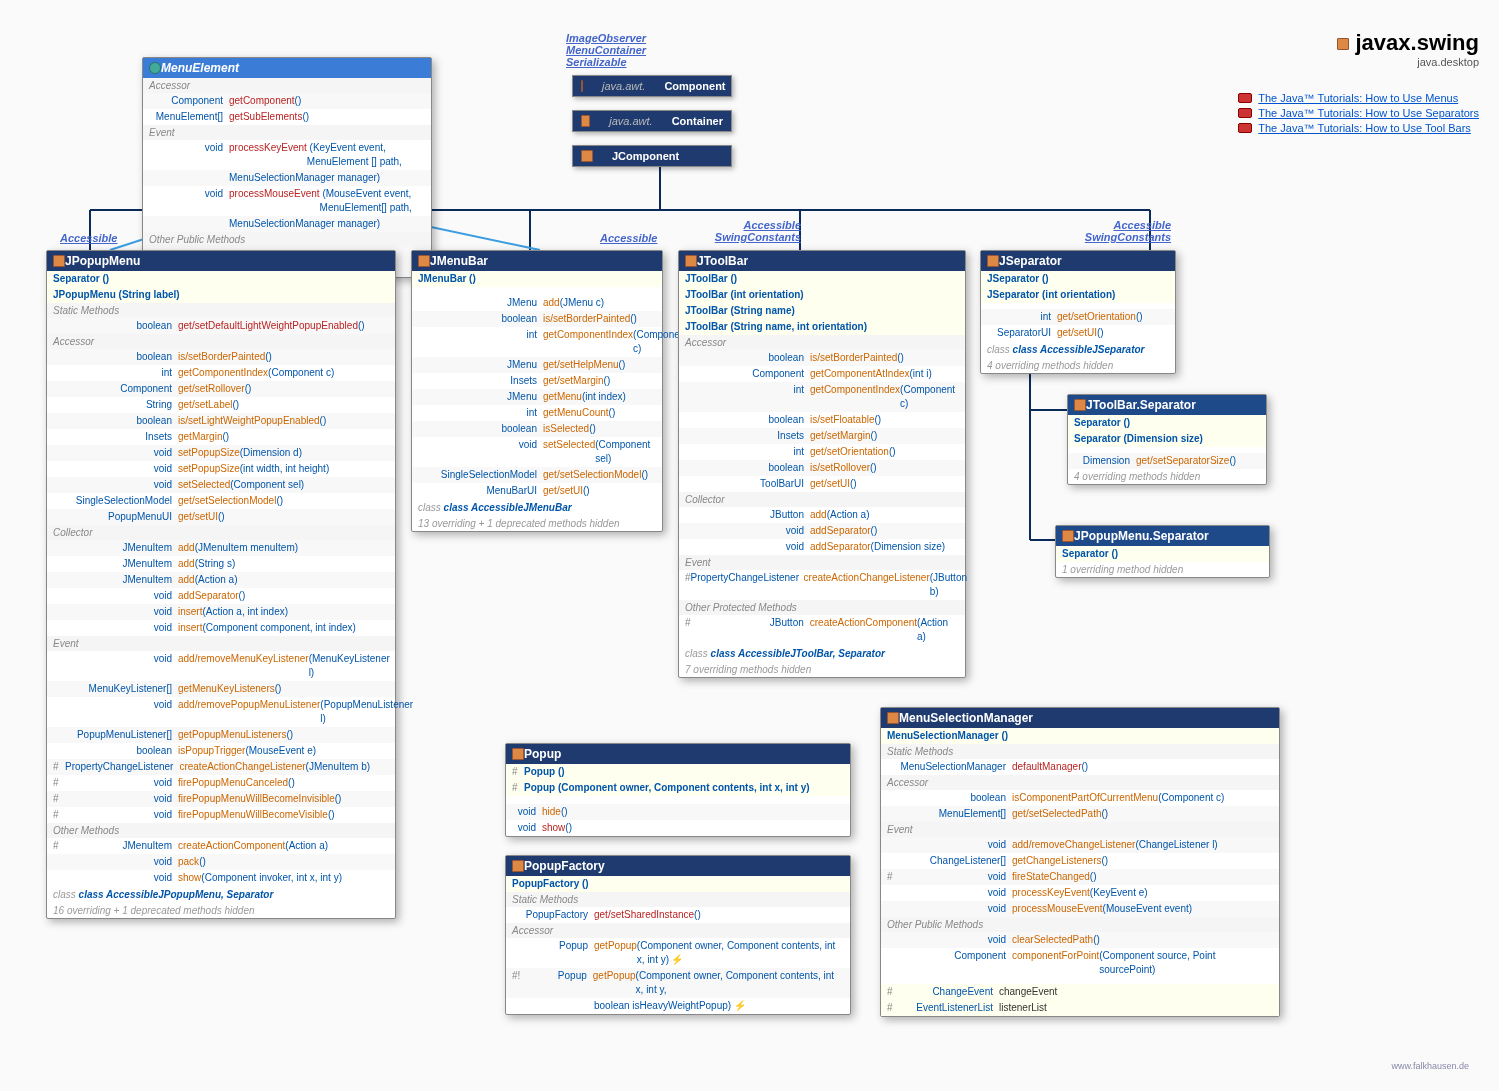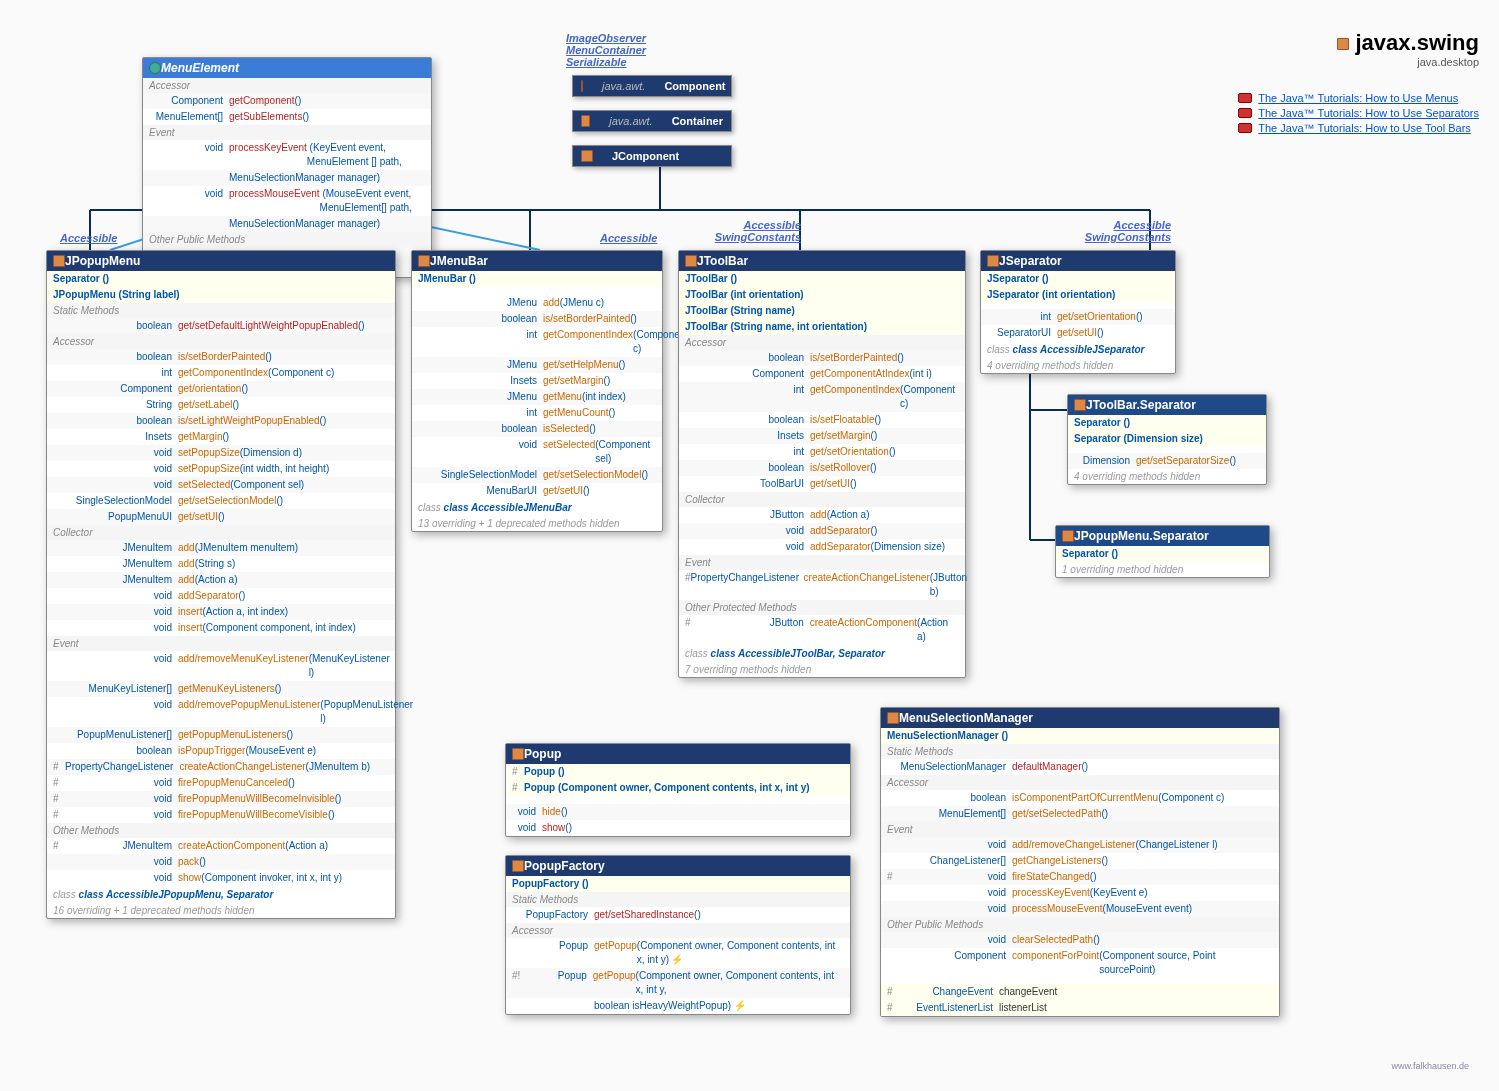--- a/index.html
+++ b/index.html
@@ -162,21 +162,21 @@
       <span class="member-name">is/setBorderPainted</span>
       <span class="member-params">()</span>
     </div>
   <div class="member-row">
       <span class="member-type">int</span>
       <span class="member-name">getComponentIndex</span>
       <span class="member-params">(Component c)</span>
     </div>
   <div class="member-row">
       <span class="member-type">Component</span>
-      <span class="member-name">get/orientation</span>
+      <span class="member-name">get/setRollover</span>
       <span class="member-params">()</span>
     </div>
   <div class="member-row">
       <span class="member-type">String</span>
       <span class="member-name">get/setLabel</span>
       <span class="member-params">()</span>
     </div>
   <div class="member-row">
       <span class="member-type">boolean</span>
       <span class="member-name">is/setLightWeightPopupEnabled</span>

